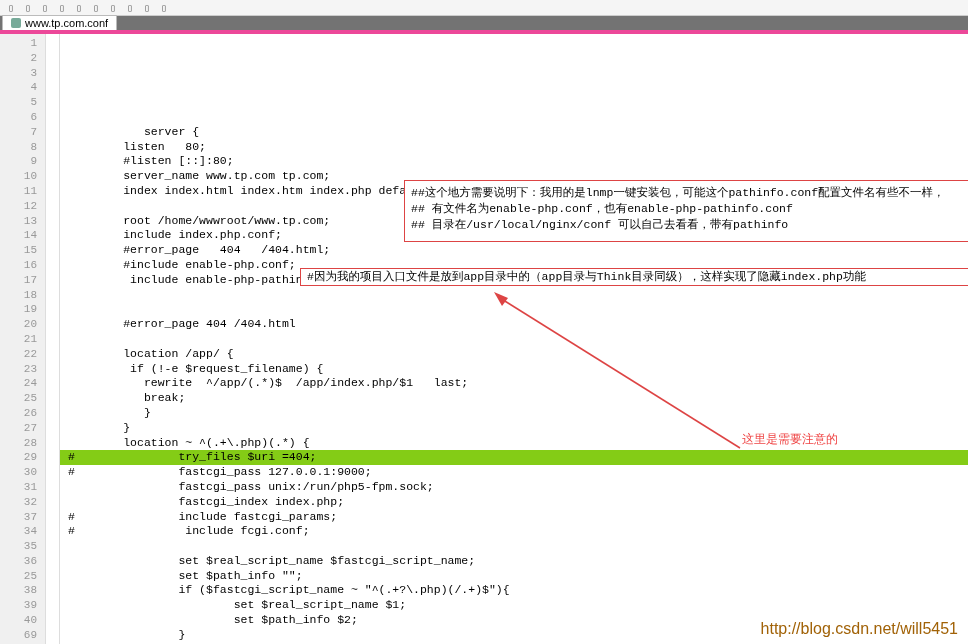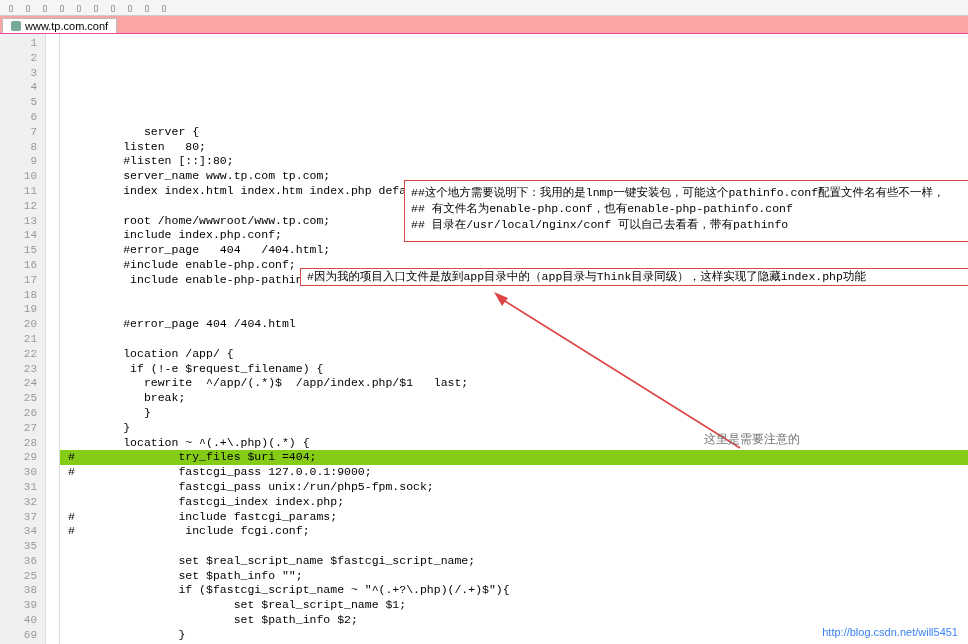--- a/index.html
+++ b/index.html
@@ -1,32 +1,32 @@
 <!DOCTYPE html>
 <html><head>
 <meta charset="utf-8">
 <style>
 *{margin:0;padding:0;box-sizing:border-box}
 body{font-family:"Courier New",monospace;font-size:12px;background:#fff;width:968px;height:644px;overflow:hidden;position:relative}
 .toolbar{height:16px;background:#f5f5f5;border-bottom:1px solid #ccc;display:flex;align-items:center;gap:3px;padding:0 4px}
 .toolbar-icon{width:14px;height:14px;font-size:10px;display:inline-flex;align-items:center;justify-content:center;color:#666}
-.tab-bar{height:18px;background:#fca5a5;border-bottom:1px solid #ec4899;display:flex;align-items:end}
+.tab-bar{height:18px;background:#737373;border-bottom:4px solid #ec4899;display:flex;align-items:end}
 .tab{background:#fff;border:1px solid #bbb;border-bottom:none;padding:1px 8px;font-size:11px;font-family:Arial,sans-serif;margin-left:2px;display:flex;align-items:center;gap:4px}
 .tab-icon{width:10px;height:10px;background:#7a9;border-radius:2px}
 .editor{display:flex;height:610px;background:#fff}
 .gutter{width:46px;background:#f0f0f0;border-right:1px solid #ddd;text-align:right;padding-right:8px;color:#999;font-size:11px;line-height:14.8px;padding-top:2px}
 .fold-col{width:14px;border-right:1px solid #ddd}
 .code{flex:1;position:relative;padding-top:2px;line-height:14.8px;white-space:pre;font-size:11.5px;color:#000;overflow:hidden}
 .code-line{height:14.8px;padding-left:8px}
 .hl{background:#84cc16}
 .annot1{position:absolute;border:1px solid #d44;left:344px;top:146px;width:610px;height:62px;background:#fff;padding:4px 6px;font-size:11.5px;line-height:16px;white-space:normal}
 .annot2{position:absolute;border:1px solid #d44;left:240px;top:234px;width:670px;height:18px;background:#fff;padding:1px 6px;font-size:11.5px;white-space:normal}
-.red-text{position:absolute;color:#737373;font-family:Arial,"Microsoft YaHei",sans-serif;font-size:12px;left:644px;top:398px}
+.red-text{position:absolute;color:#ef4444;font-family:Arial,"Microsoft YaHei",sans-serif;font-size:12px;left:682px;top:398px}
 .arrow{position:absolute;left:430px;top:254px;pointer-events:none}
-.watermark{position:absolute;right:10px;bottom:6px;color:#3b82f6;font-family:Arial;font-size:11px}
+.watermark{position:absolute;right:10px;bottom:6px;color:#a16207;font-family:Arial;font-size:16px}
 </style>
 </head>
 <body>
 
 <div class="toolbar">
   <span class="toolbar-icon">▯</span>
   <span class="toolbar-icon">▯</span>
   <span class="toolbar-icon">▯</span>
   <span class="toolbar-icon">▯</span>
   <span class="toolbar-icon">▯</span>

